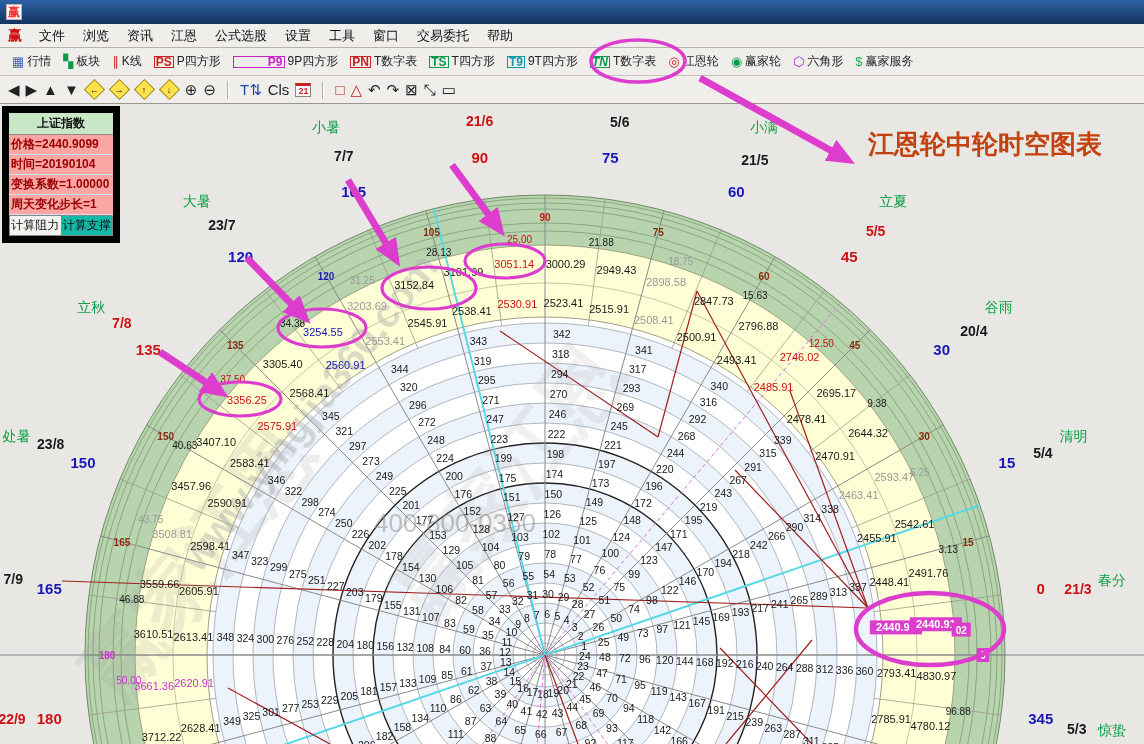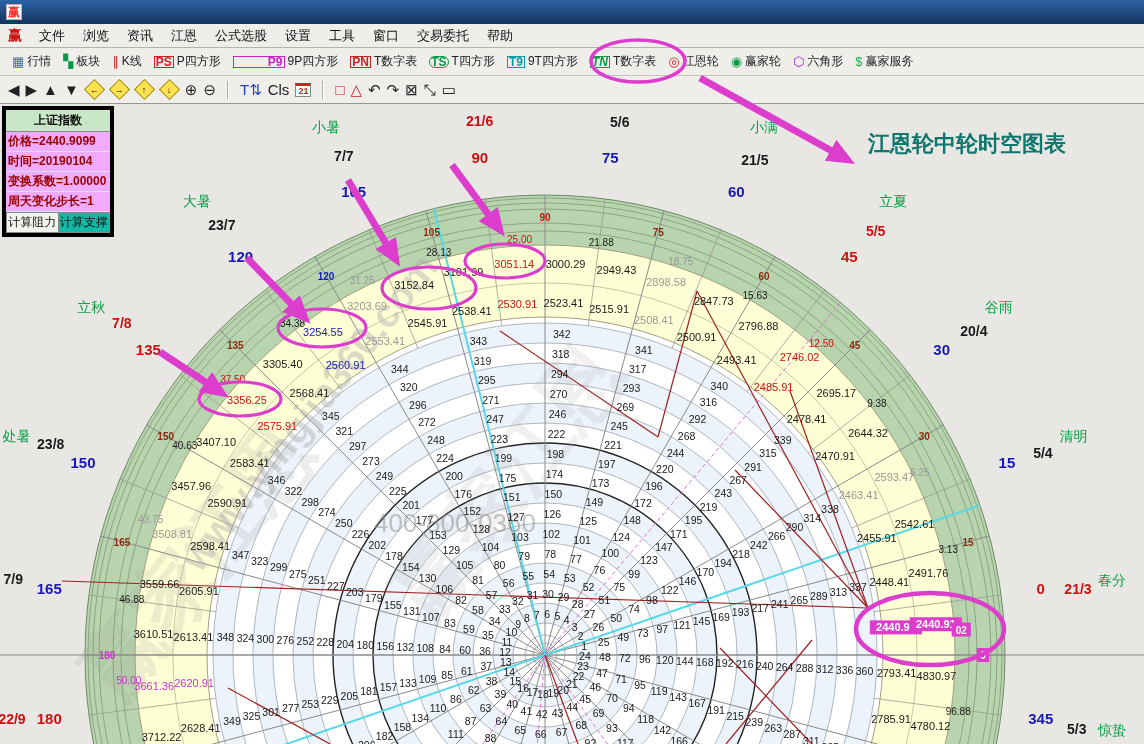--- a/index.html
+++ b/index.html
@@ -27,31 +27,31 @@
   .tglyph.blue{color:#2244bb;}
   .sep{width:1px;height:18px;background:#b0ada8;border-right:1px solid #fff;margin:0 5px;}
   .diamond{width:13px;height:13px;background:#ffe24d;border:1px solid #998a22;transform:rotate(45deg);
     display:flex;align-items:center;justify-content:center;margin:0 2px;}
   .darr{transform:rotate(-45deg);font-size:9px;color:#111;font-weight:bold;}
   .cal{background:#fff;border:1px solid #888;border-top:3px solid #cc2222;font-size:9px;font-weight:bold;color:#cc2222;padding:0 2px;line-height:10px;}
   
   .chart{position:absolute;left:0;top:104px;width:1144px;height:640px;background:#e8e7e3;}
   #wheel{position:absolute;left:0;top:0;}
   
-  .ipanel{position:absolute;left:2px;top:2px;width:104px;border:4px solid #000000;font-size:12px;z-index:5;background:#e8e7e3;}
+  .ipanel{position:absolute;left:2px;top:2px;width:104px;border:7px solid #000000;font-size:12px;z-index:5;background:#e8e7e3;}
   .ipanel .hdr{background:#c9e6c6;color:#111;font-weight:bold;text-align:center;padding:2px 0;border-bottom:1px solid #888;}
-  .irow{background:#f0abfc;color:#990000;font-weight:bold;padding:1px 2px;border-bottom:1px solid #cfe4f2;white-space:nowrap;overflow:hidden;}
+  .irow{background:#fca5a5;color:#990000;font-weight:bold;padding:1px 2px;border-bottom:1px solid #cfe4f2;white-space:nowrap;overflow:hidden;}
   .ibtns{display:flex;}
   .ibtn{flex:1;text-align:center;font-size:12px;padding:1px 0;border:1px solid #888;border-left-width:0;
      background:#f2f2ee;color:#111;cursor:default;}
   .ibtn.green{background:#14b8a6;}
   .ibtn:first-child{border-left-width:1px;}
   
   #overlay{position:absolute;left:0;top:0;z-index:9;pointer-events:none;}
-  .anno-text{position:absolute;left:868px;top:130px;color:#0f766e;font-size:22px;font-weight:bold;
+  .anno-text{position:absolute;left:868px;top:130px;color:#c2410c;font-size:26px;font-weight:bold;
      line-height:28px;z-index:10;white-space:nowrap;}
 </style>
 </head>
 <body>
 
 <div class="titlebar">
   <span class="applogo">赢</span>
 </div>
 
 <div class="menubar">
@@ -87,21 +87,21 @@
     </span>
     <span class="titem">
       <span class="tagbox" style="color: rgb(204, 34, 204); border-color: rgb(204, 34, 204); padding-left: 34px;">P9</span>
       <span>9P四方形</span>
     </span>
     <span class="titem">
       <span class="tagbox" style="color: rgb(204, 34, 34); border-color: rgb(204, 34, 34);">PN</span>
       <span>T数字表</span>
     </span>
     <span class="titem">
-      <span class="tagbox" style="color: rgb(10, 154, 74); border-color: rgb(10, 154, 74); border-radius: 6px;">TS</span>
+      <span class="tagbox" style="color: rgb(10, 154, 74); border-color: rgb(10, 154, 74);">TS</span>
       <span>T四方形</span>
     </span>
     <span class="titem">
       <span class="tagbox" style="color: rgb(10, 154, 170); border-color: rgb(10, 154, 170);">T9</span>
       <span>9T四方形</span>
     </span>
     <span class="titem">
       <span class="tagbox" style="color: rgb(10, 154, 74); border-color: rgb(10, 154, 74); font-style: italic;">TN</span>
       <span>T数字表</span>
     </span>

